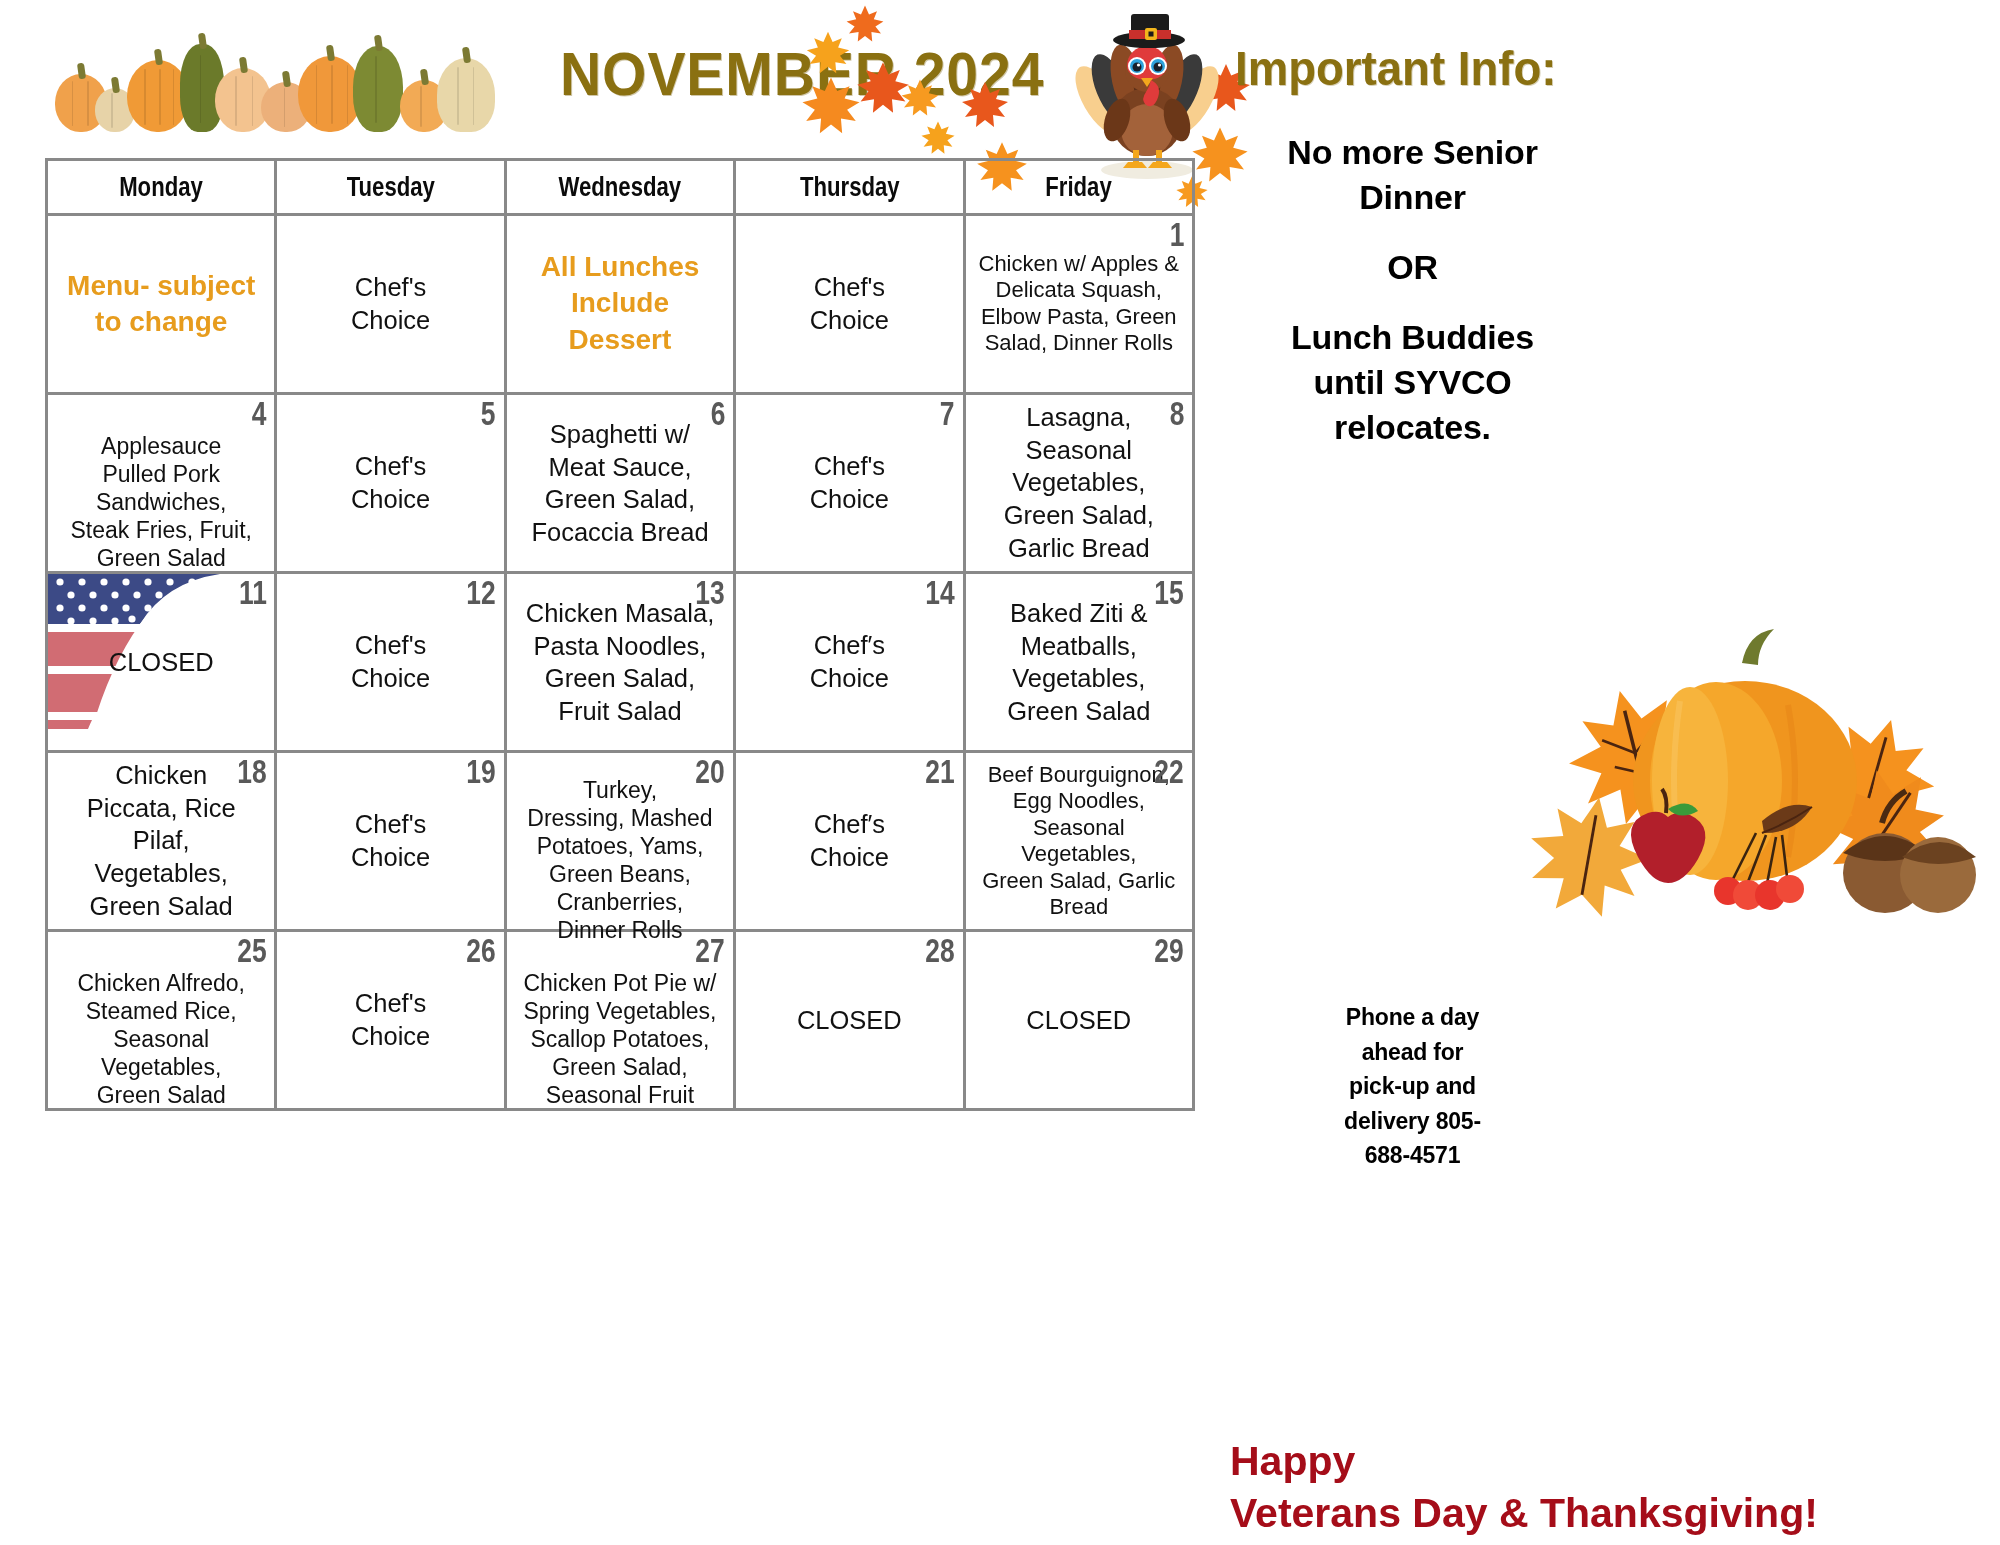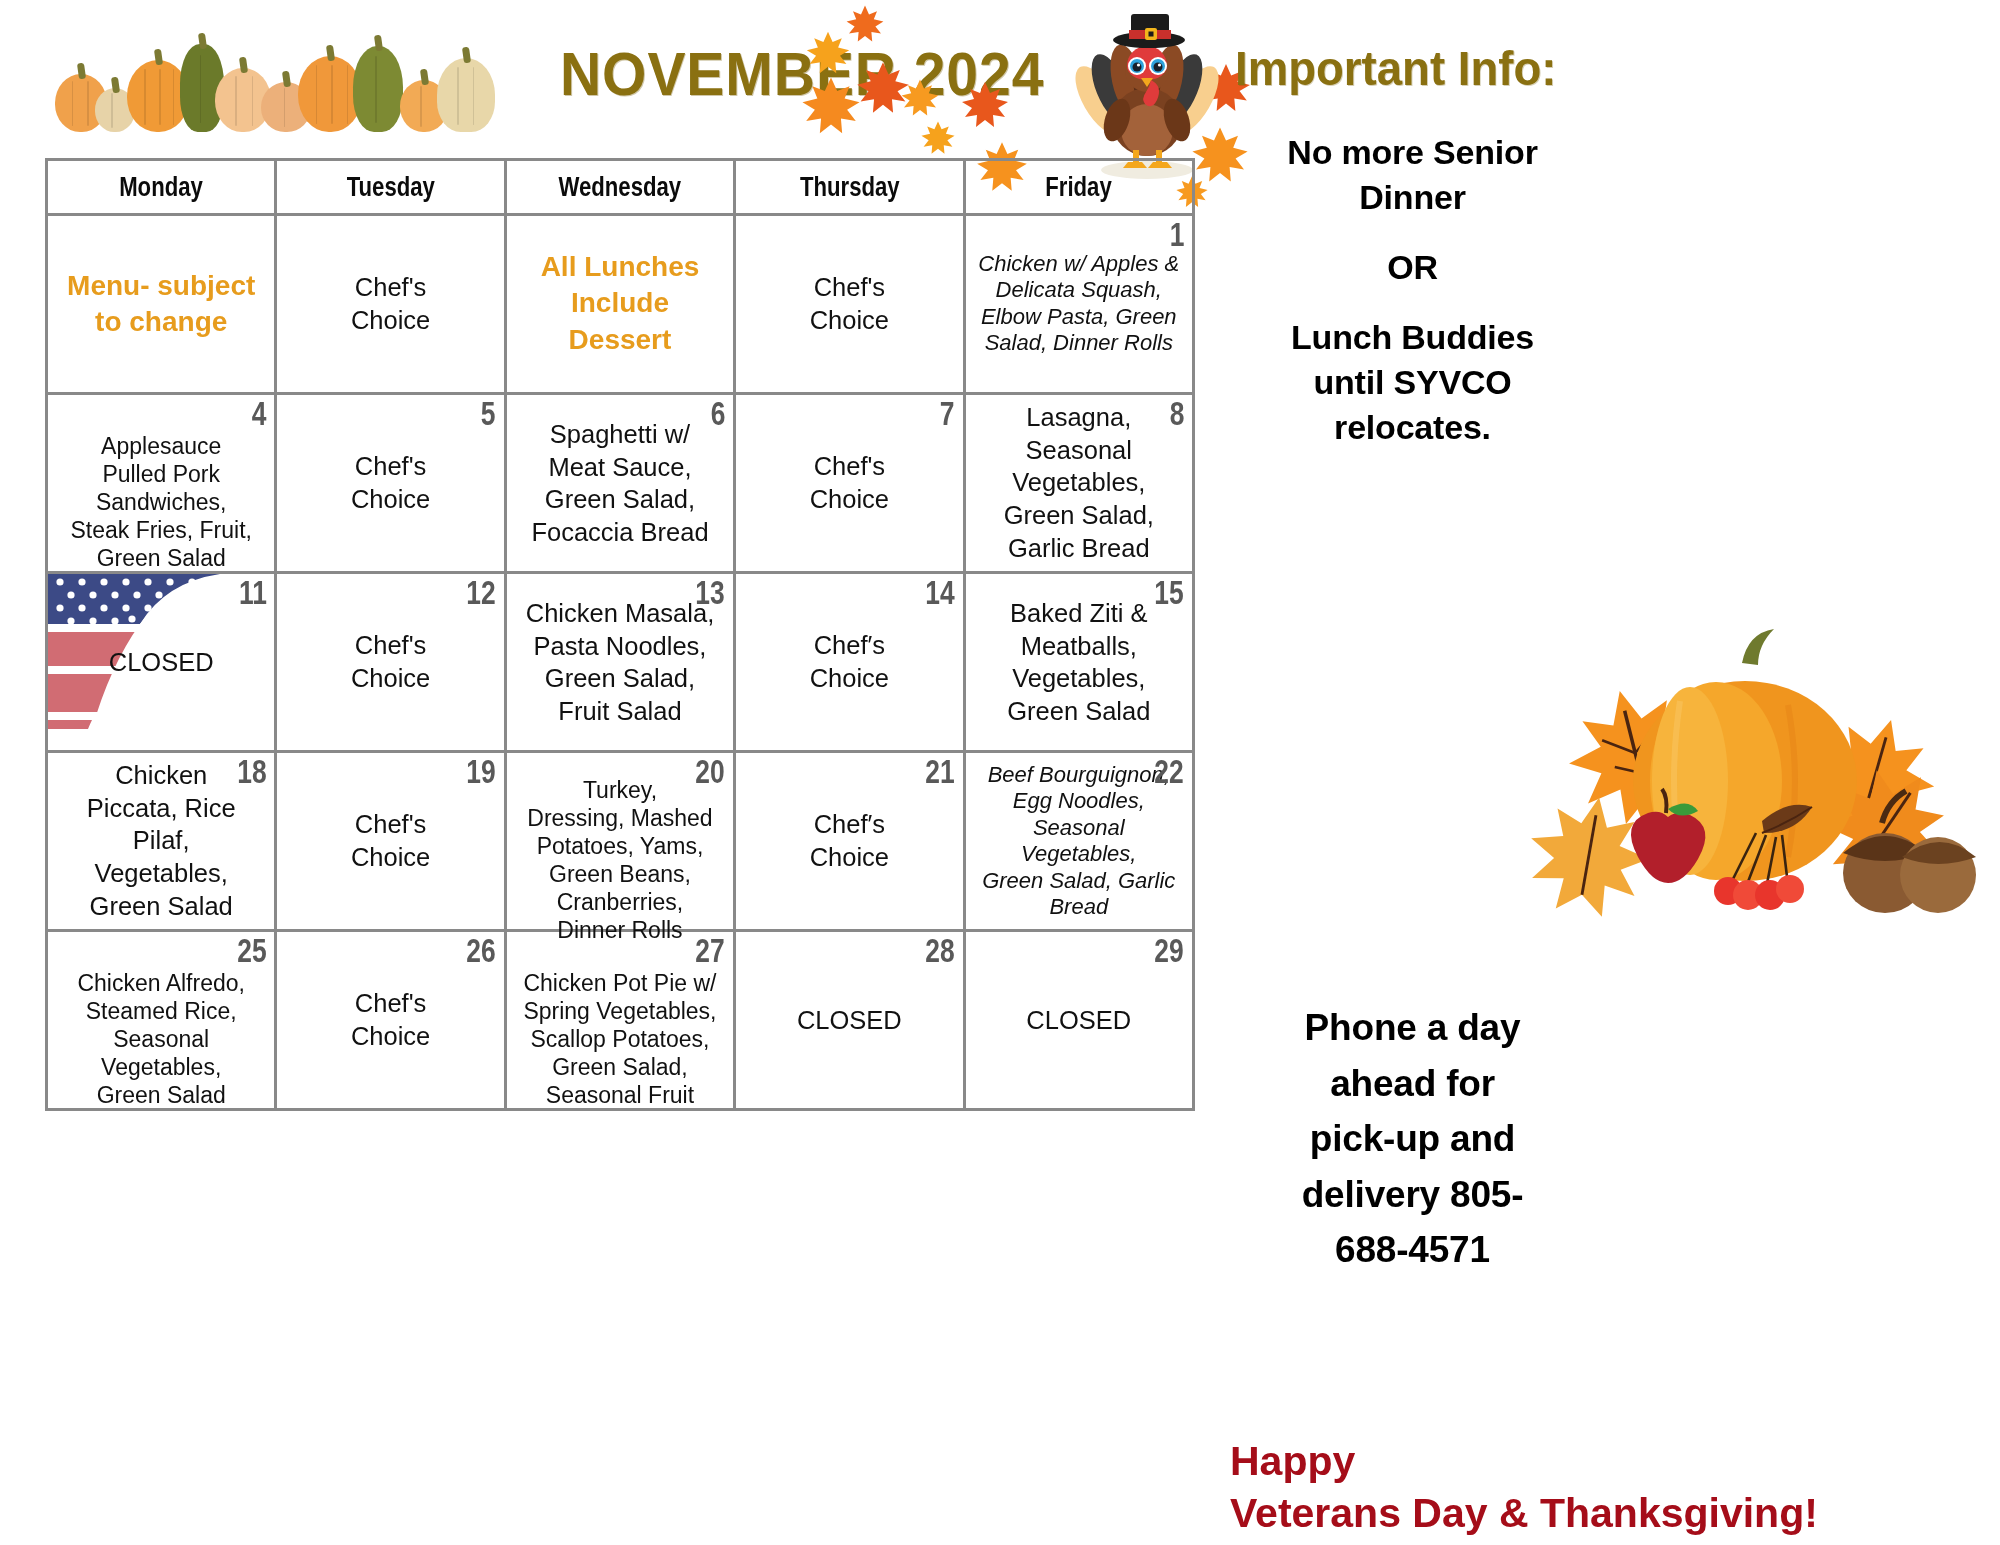--- a/index.html
+++ b/index.html
@@ -82,21 +82,21 @@
     transform:translateY(-50%);
     text-align:center;
     font-size:25.5px;
     line-height:1.28;
     color:#111;
     white-space:pre-line;
     z-index:2;
     padding:0 3px;
   }
   .cell-text.small{font-size:23px;line-height:1.22;margin-top:19px;}
-  .cell-text.tiny{font-size:22px;line-height:1.2;font-style:italic;}
+  .cell-text.tiny{font-size:22px;line-height:1.2;}
   .cell-text.note{
     color:#e79c1d;font-weight:bold;font-size:28px;line-height:1.3;
   }
 
   
   .flag-wrap{position:absolute;left:0;top:0;width:175px;height:155px;overflow:hidden;z-index:1;}
   .side-title{
     position:absolute;left:1235px;top:40px;width:420px;
     font-family:"Liberation Sans Narrow","Liberation Sans",sans-serif;
     font-weight:bold;font-size:49px;color:#8a7011;
@@ -110,21 +110,21 @@
     color:#000000;
     font-weight:bold;
     font-size:34px;
     line-height:1.32;
     white-space:pre-line;
     letter-spacing:-0.2px;
   }
   #info-1{left:1245px;top:130px;width:335px;}
   #info-or{left:1245px;top:245px;width:335px;}
   #info-2{left:1245px;top:315px;width:335px;}
-  #phone{left:1245px;top:1000px;width:335px;font-size:37px;line-height:1.5;}
+  #phone{left:1245px;top:1000px;width:335px;font-size:23px;line-height:1.5;}
   .happy{
     position:absolute;left:1230px;top:1435px;width:760px;
     color:#a50d19;font-weight:bold;
     font-family:"Liberation Sans Narrow","Liberation Sans",sans-serif;
     font-size:41px;line-height:1.28;white-space:pre-line;
   }
 
   
   .autumn{position:absolute;left:1530px;top:585px;width:460px;height:335px;}
 </style>

